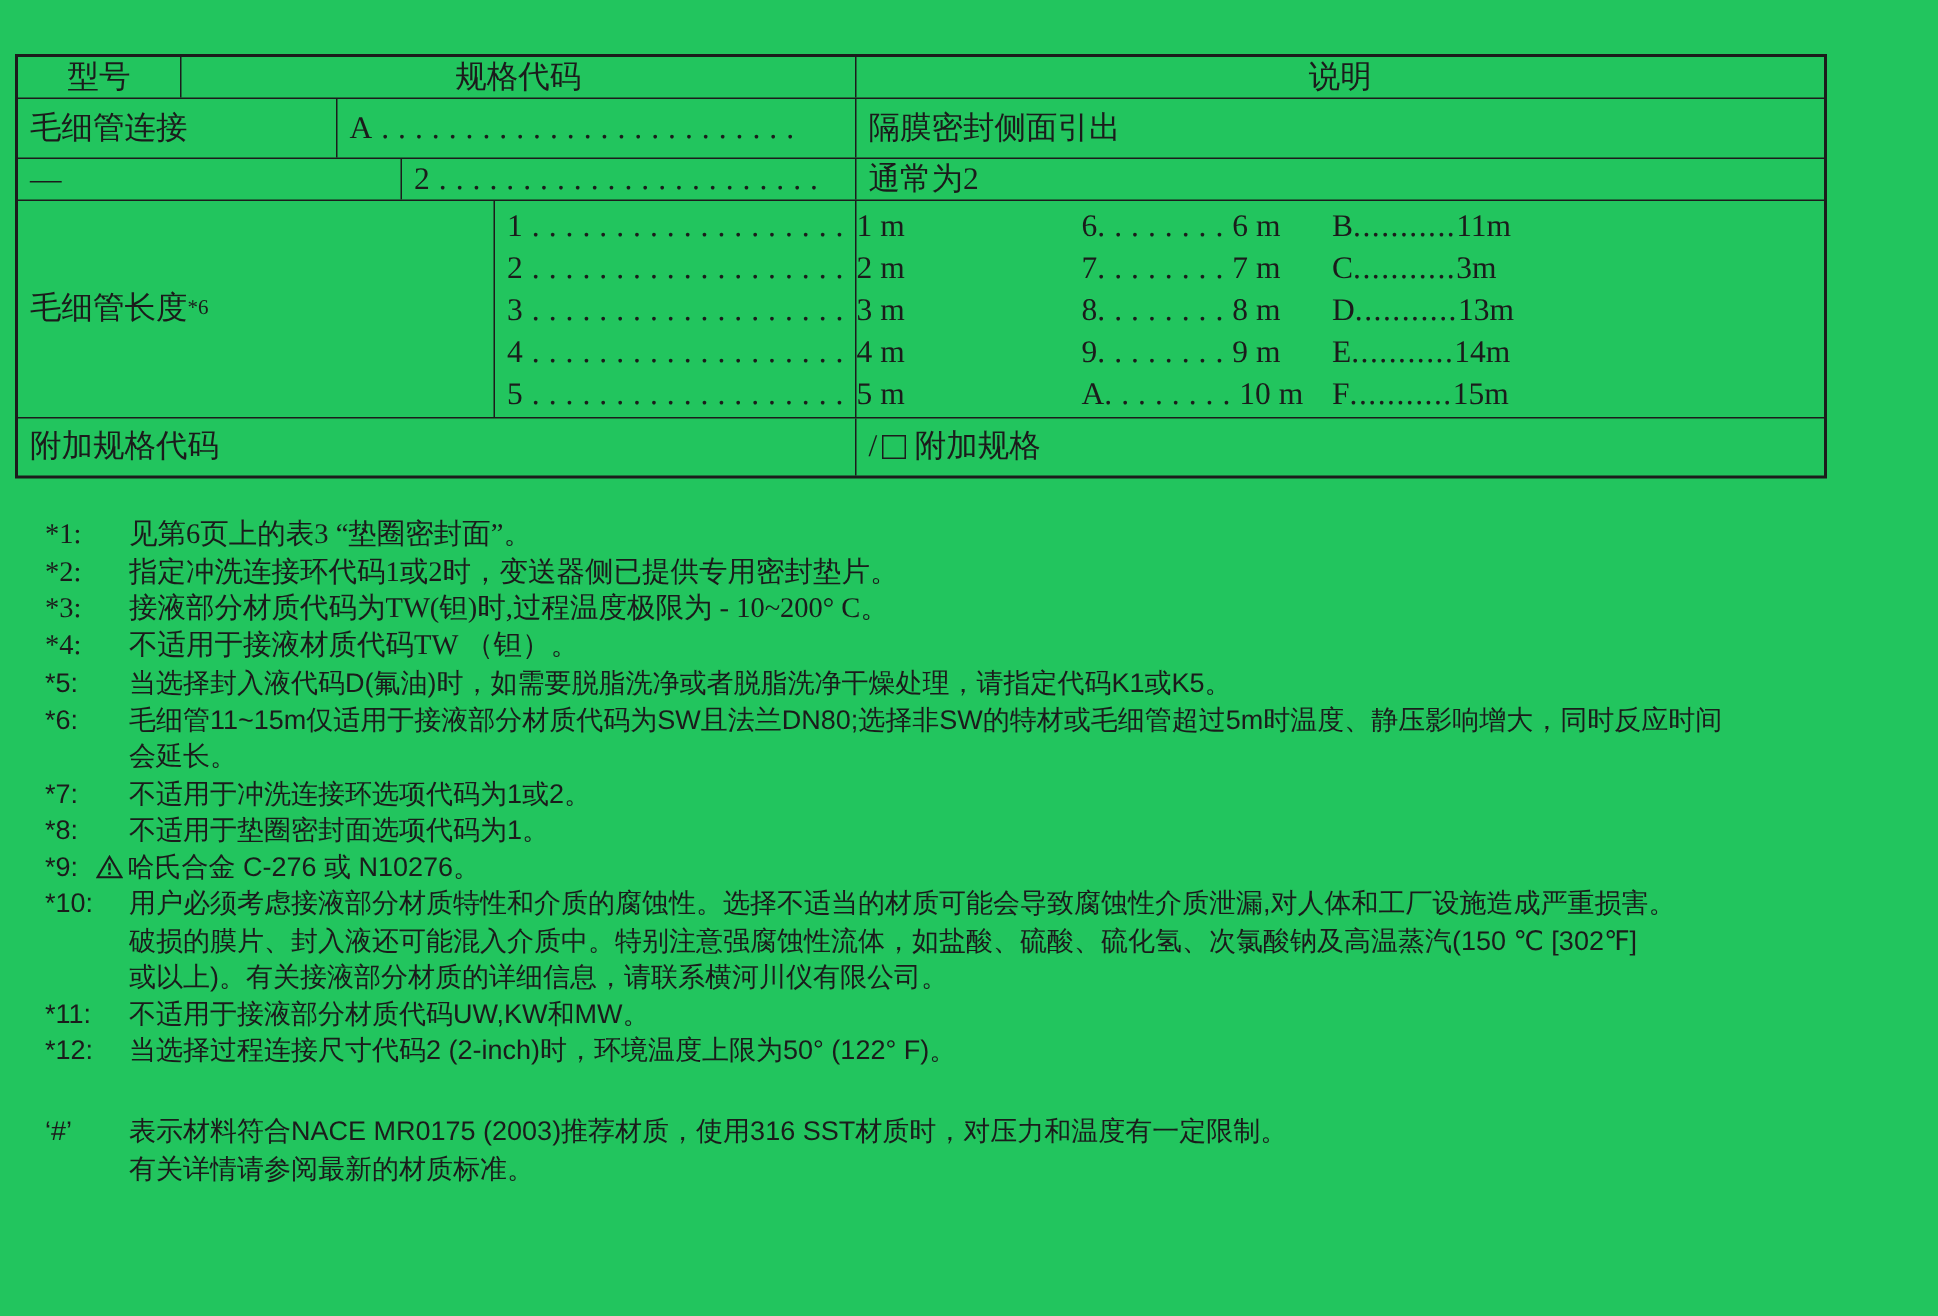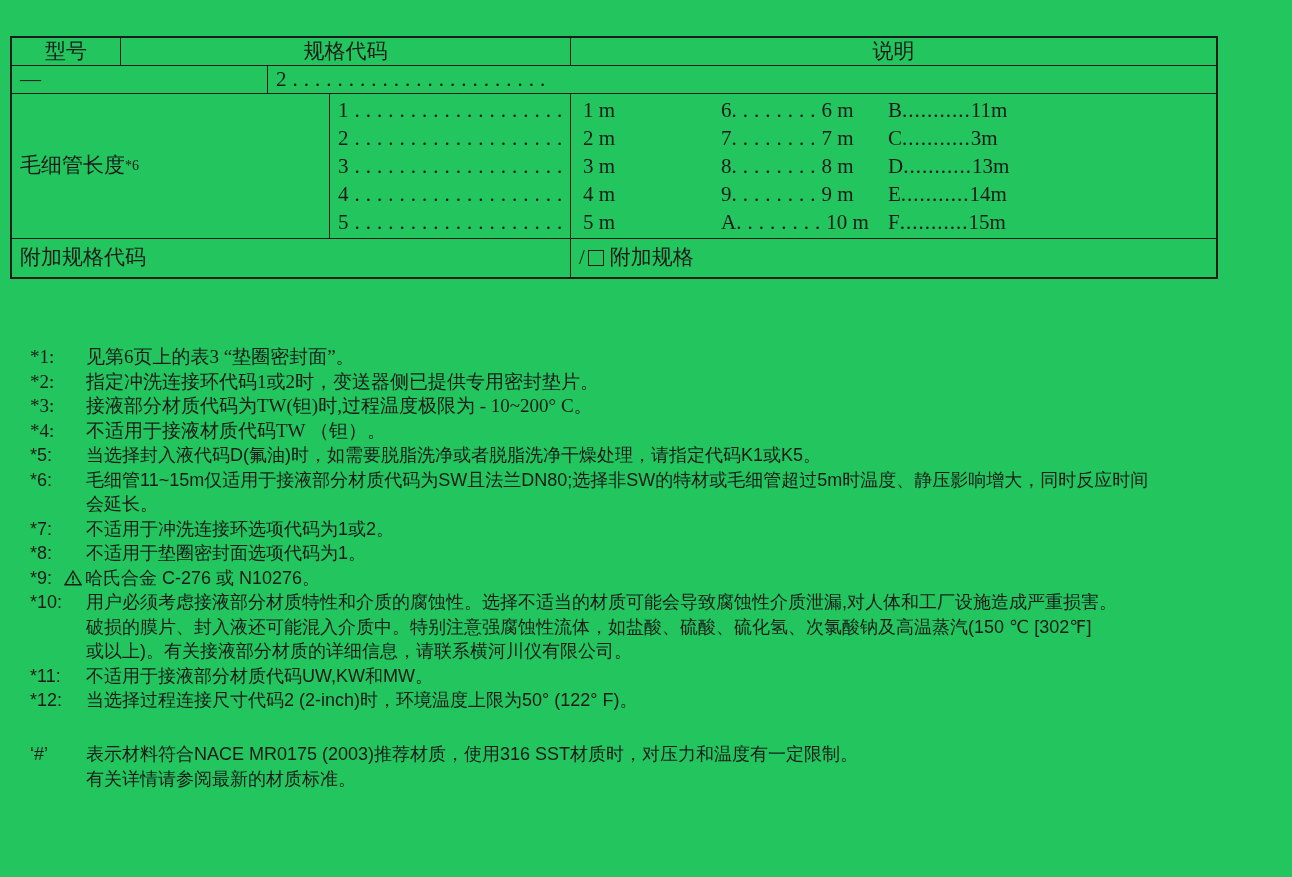--- a/index.html
+++ b/index.html
@@ -29,21 +29,21 @@
   .w-c1b{width:255px;} .w-c2b{width:303px;}
   .w-c1c{width:317px;} .w-c2c{width:241px;}
   .w-c1d{width:558px;}
   .w-desc{width:646px;}
   .code{letter-spacing:6px;}
   .multi{align-items:stretch;padding-top:2px;padding-bottom:2px;}
   .lines{display:flex;flex-direction:column;justify-content:space-around;}
   .len-line{line-height:28px;height:28px;}
   .desc-cols{position:relative;width:100%;}
   .dcol{position:absolute;top:0;display:flex;flex-direction:column;justify-content:space-around;height:100%;}
-  .dcol1{left:12px;} .dcol2{left:150px;} .dcol3{left:317px;}
+  .dcol1{left:0;} .dcol2{left:150px;} .dcol3{left:317px;}
   .dots-wide{letter-spacing:6px;}
   .dots-tight{letter-spacing:1px;}
   .sup{font-size:14px;vertical-align:super;line-height:0;}
   .sq-box{display:inline-block;width:14px;height:14px;border:1.5px solid #1c1c1c;margin:0 6px 0 3px;vertical-align:-1px;}
   
   .footnotes{
     position:absolute;left:30px;top:345px;right:2px;
     font-family:"Liberation Sans","DejaVu Sans",sans-serif;
     font-size:18px;line-height:24.5px;
   }
@@ -66,24 +66,30 @@
 <div class="page">
 
   <div class="spec-table">
 
     <div class="trow t-header">
       <div class="cell center w-c1h">型号</div>
       <div class="cell center bl w-c2h">规格代码</div>
       <div class="cell center bl w-desc">说明</div>
     </div>
 
+    <div class="trow t-r1">
+      <div class="cell w-c1a">毛细管连接</div>
+      <div class="cell bl w-c2a code">A.........................</div>
+      <div class="cell bl w-desc">隔膜密封侧面引出</div>
+    </div>
 
     <div class="trow t-r2">
       <div class="cell w-c1b">—</div>
       <div class="cell bl w-c2b code">2.......................</div>
+      <div class="cell bl w-desc">通常为2</div>
     </div>
 
     <div class="trow t-r3">
       <div class="cell w-c1c">
         <span>毛细管长度</span>
           <span class="sup">*6</span>
       </div>
       <div class="cell bl w-c2c multi">
         <div class="lines" id="len-codes">
             <div class="len-line code">1...................</div>

